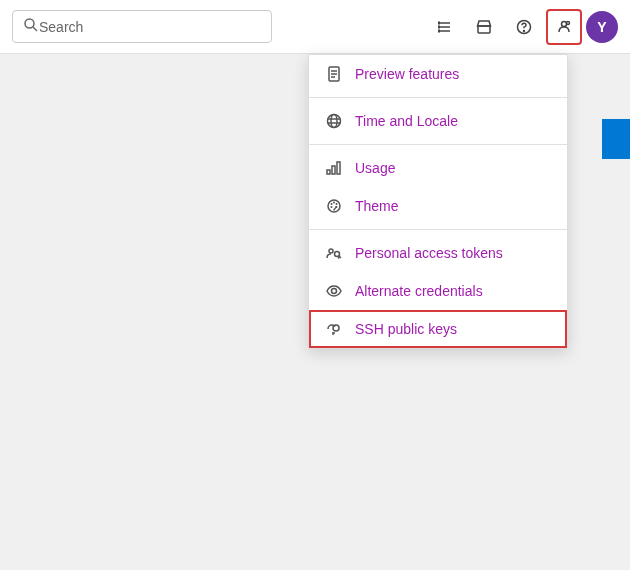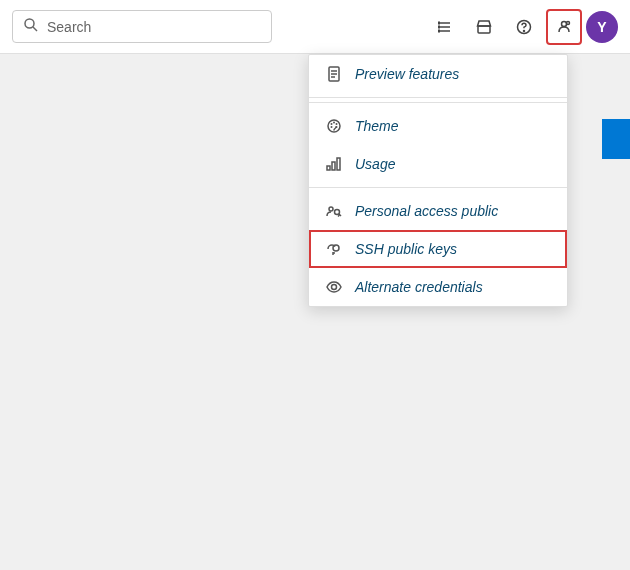--- a/index.html
+++ b/index.html
@@ -24,21 +24,20 @@
       position: relative;
       z-index: 10;
     }
 
     .search-box {
       display: flex;
       align-items: center;
       border: 1px solid #ccc;
       border-radius: 4px;
       padding: 6px 10px;
-      gap: 8px;
       width: 260px;
       background: #fff;
     }
 
     .search-icon-svg {
       color: #666;
       font-size: 14px;
     }
 
     .search-text {
@@ -119,24 +118,23 @@
       border-radius: 2px;
     }
 
     .menu-item {
       display: flex;
       align-items: center;
       padding: 10px 16px;
       gap: 12px;
       cursor: pointer;
       font-size: 14px;
-      color: #0c4a6e;
+      color: #a21caf;
       text-decoration: none;
       position: relative;
-      font-style: italic;
     }
 
     .menu-icon {
       width: 18px;
       height: 18px;
       display: flex;
       align-items: center;
       justify-content: center;
       color: #555;
       flex-shrink: 0;
@@ -236,81 +234,92 @@
           <line x1="5" y1="8" x2="11" y2="8"></line>
           <line x1="5" y1="11" x2="9" y2="11"></line>
         </svg>
       </span>
       <span>Preview features</span>
     </div>
 
     <div class="menu-divider"></div>
 
 
+    <div class="menu-item">
+      <span class="menu-icon">
+        <svg viewBox="0 0 16 16" stroke="#555">
+          <circle cx="8" cy="8" r="6.5"></circle>
+          <ellipse cx="8" cy="8" rx="3" ry="6.5"></ellipse>
+          <line x1="1.5" y1="6" x2="14.5" y2="6"></line>
+          <line x1="1.5" y1="10" x2="14.5" y2="10"></line>
+        </svg>
+      </span>
+      <span>Time and Locale</span>
+    </div>
 
     <div class="menu-divider"></div>
 
+
+    <div class="menu-item">
+      <span class="menu-icon">
+        <svg viewBox="0 0 16 16" stroke="#555">
+          <rect x="1" y="10" width="3" height="4"></rect>
+          <rect x="6" y="6" width="3" height="8"></rect>
+          <rect x="11" y="2" width="3" height="12"></rect>
+        </svg>
+      </span>
+      <span>Usage</span>
+    </div>
 
     <div class="menu-item">
       <span class="menu-icon">
         <svg viewBox="0 0 16 16" stroke="#555">
           <circle cx="8" cy="8" r="6"></circle>
           <circle cx="5.5" cy="6" r="1" fill="#555" stroke="none"></circle>
           <circle cx="8" cy="4.5" r="1" fill="#555" stroke="none"></circle>
           <circle cx="10.5" cy="6" r="1" fill="#555" stroke="none"></circle>
           <circle cx="10.5" cy="9" r="1" fill="#555" stroke="none"></circle>
           <circle cx="5.5" cy="9" r="1" fill="#555" stroke="none"></circle>
           <path d="M8 12c0-1.5 2-1.5 2-3" stroke-linecap="round"></path>
         </svg>
       </span>
       <span>Theme</span>
     </div>
 
-    <div class="menu-item">
-      <span class="menu-icon">
-        <svg viewBox="0 0 16 16" stroke="#555">
-          <rect x="1" y="10" width="3" height="4"></rect>
-          <rect x="6" y="6" width="3" height="8"></rect>
-          <rect x="11" y="2" width="3" height="12"></rect>
-        </svg>
-      </span>
-      <span>Usage</span>
-    </div>
-
     <div class="menu-divider"></div>
 
     <div class="menu-item">
       <span class="menu-icon">
         <svg viewBox="0 0 16 16" stroke="#555">
           <circle cx="5" cy="6" r="2"></circle>
           <path d="M1 13c0-2.5 1.8-4 4-4"></path>
           <circle cx="11" cy="9" r="2.5"></circle>
           <line x1="13" y1="11" x2="15" y2="13"></line>
           <line x1="13.5" y1="12" x2="12" y2="13.5"></line>
         </svg>
       </span>
-      <span>Personal access public</span>
+      <span>Personal access tokens</span>
+    </div>
+
+    <div class="menu-item">
+      <span class="menu-icon">
+        <svg viewBox="0 0 16 16" stroke="#555">
+          <path d="M1 8c1.5-3 3.5-5 7-5s5.5 2 7 5c-1.5 3-3.5 5-7 5s-5.5-2-7-5z"></path>
+          <circle cx="8" cy="8" r="2.5"></circle>
+        </svg>
+      </span>
+      <span>Alternate credentials</span>
     </div>
 
     <div class="menu-item highlighted">
       <span class="menu-icon">
         <svg viewBox="0 0 16 16" stroke="#555">
           <path d="M2 8c0-2.5 2-4 4-4 1.5 0 2.5.6 3.2 1.5"></path>
           <circle cx="10" cy="7" r="3"></circle>
           <line x1="7" y1="11" x2="7" y2="14"></line>
           <line x1="7" y1="12" x2="9" y2="12"></line>
         </svg>
       </span>
       <span>SSH public keys</span>
     </div>
 
-    <div class="menu-item">
-      <span class="menu-icon">
-        <svg viewBox="0 0 16 16" stroke="#555">
-          <path d="M1 8c1.5-3 3.5-5 7-5s5.5 2 7 5c-1.5 3-3.5 5-7 5s-5.5-2-7-5z"></path>
-          <circle cx="8" cy="8" r="2.5"></circle>
-        </svg>
-      </span>
-      <span>Alternate credentials</span>
-    </div>
-
   </div>
 </div>
 
 </body></html>

